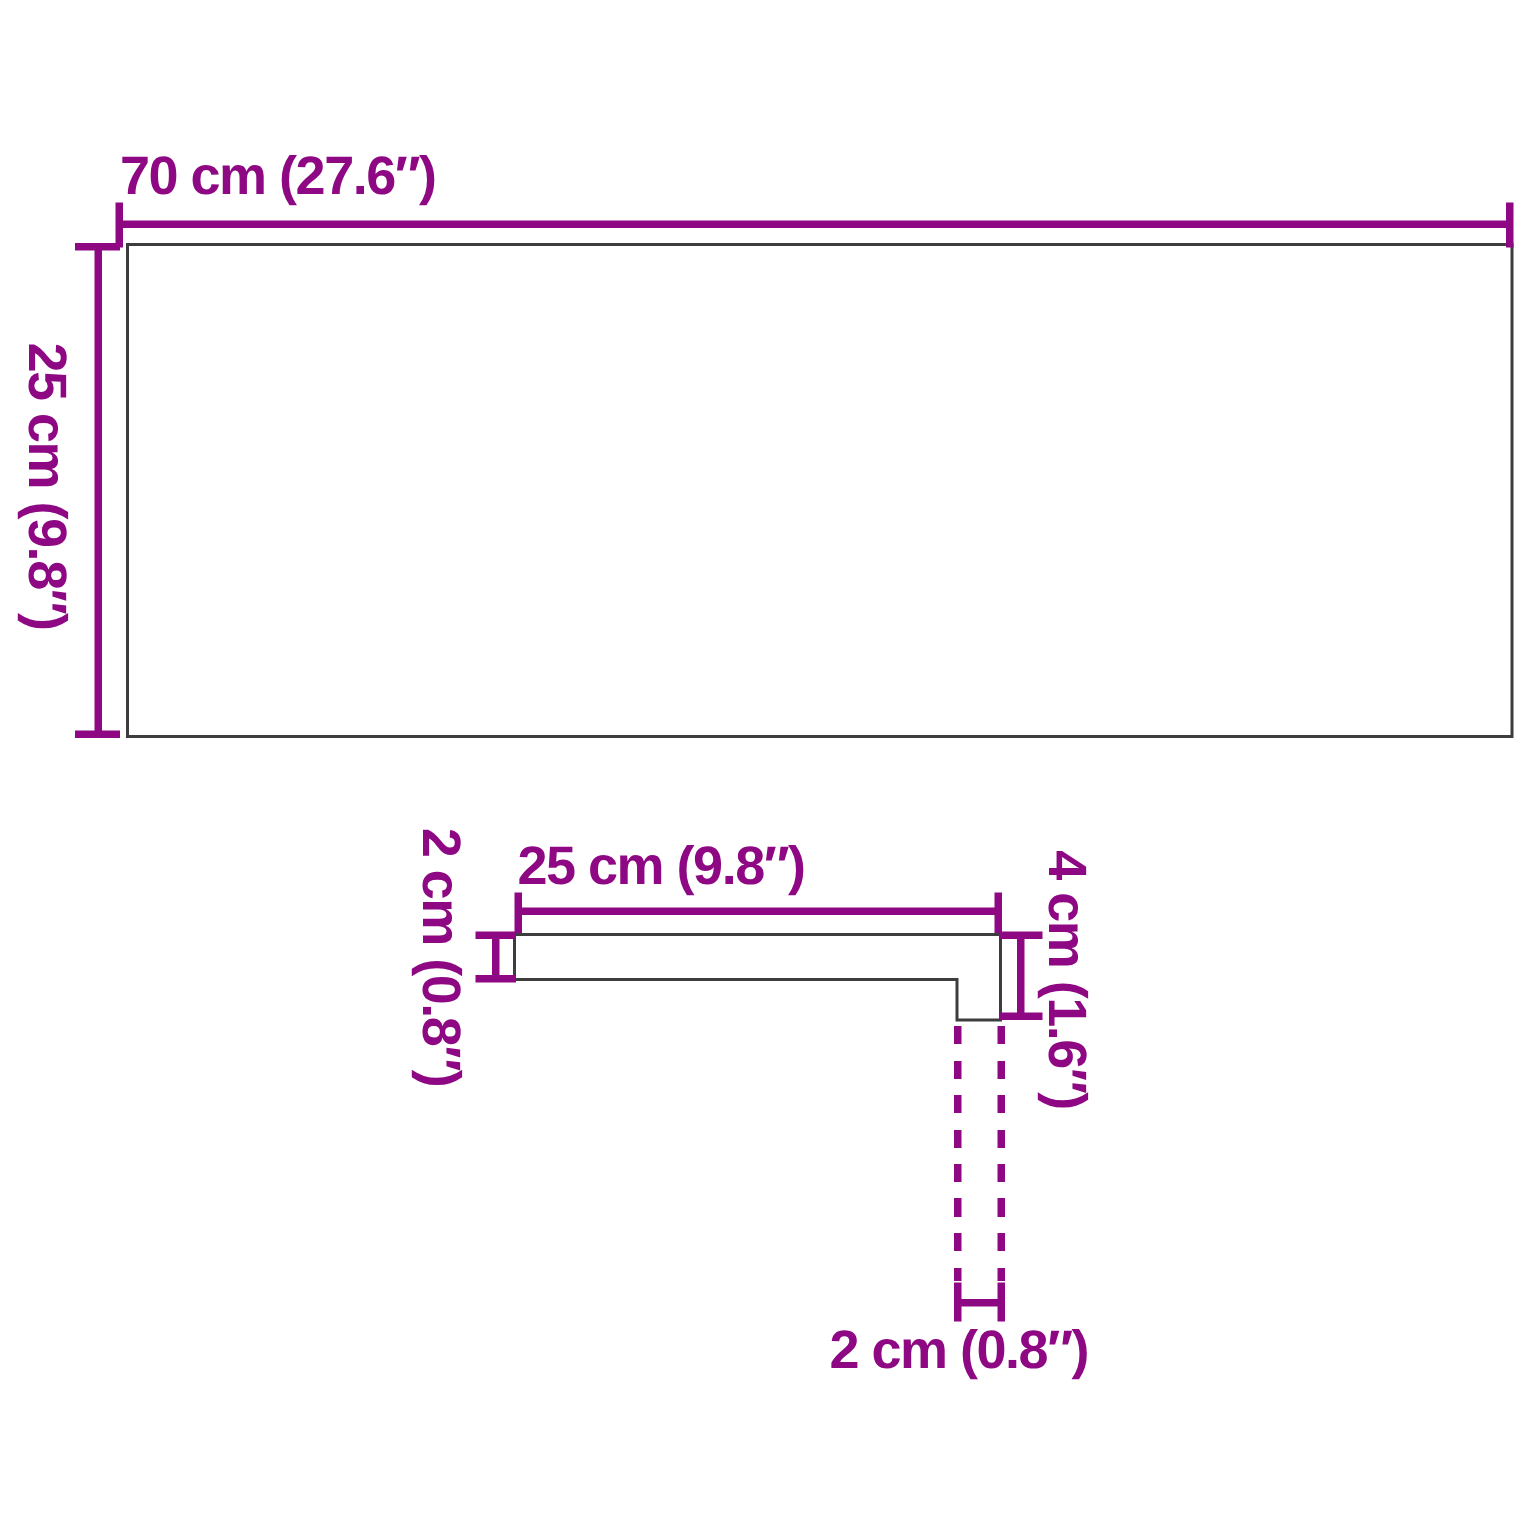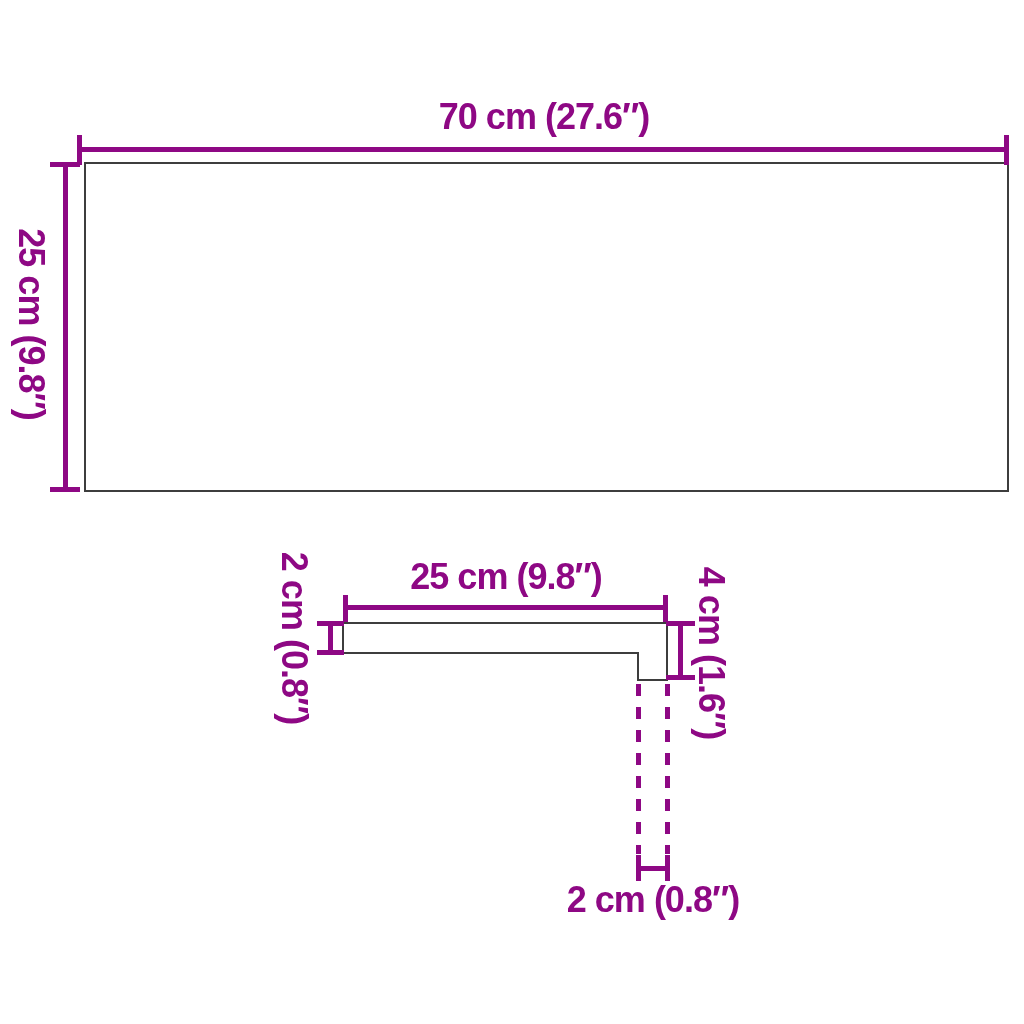--- a/index.html
+++ b/index.html
@@ -12,21 +12,21 @@
   
   .outline-rect{
     position:absolute;left:84px;top:162px;width:925px;height:330px;
     border:2px solid #3d3d3d;box-sizing:border-box;background:#ffffff;
   }
   
   .lbl{
     position:absolute;color:#8e0884;font-weight:700;font-size:36px;
     letter-spacing:-1px;white-space:nowrap;
   }
-  .lbl.hcenter{text-align:center;}
+  .lbl.hcenter{}
   .vlbl{transform:translate(-50%,-50%) rotate(90deg);}
   
   .tv-wline{left:80px;top:147px;width:928px;height:5px;}
   .tv-wtick-l{left:77px;top:135px;width:5px;height:30px;}
   .tv-wtick-r{left:1004px;top:135px;width:5px;height:30px;}
   .tv-wlabel{left:80px;top:94px;width:928px;height:46px;line-height:46px;}
   .tv-hline{left:63px;top:162px;width:5px;height:330px;}
   .tv-htick-t{left:50px;top:162px;width:30px;height:5px;}
   .tv-htick-b{left:50px;top:487px;width:30px;height:5px;}
   .tv-hlabel{left:31px;top:324px;}

